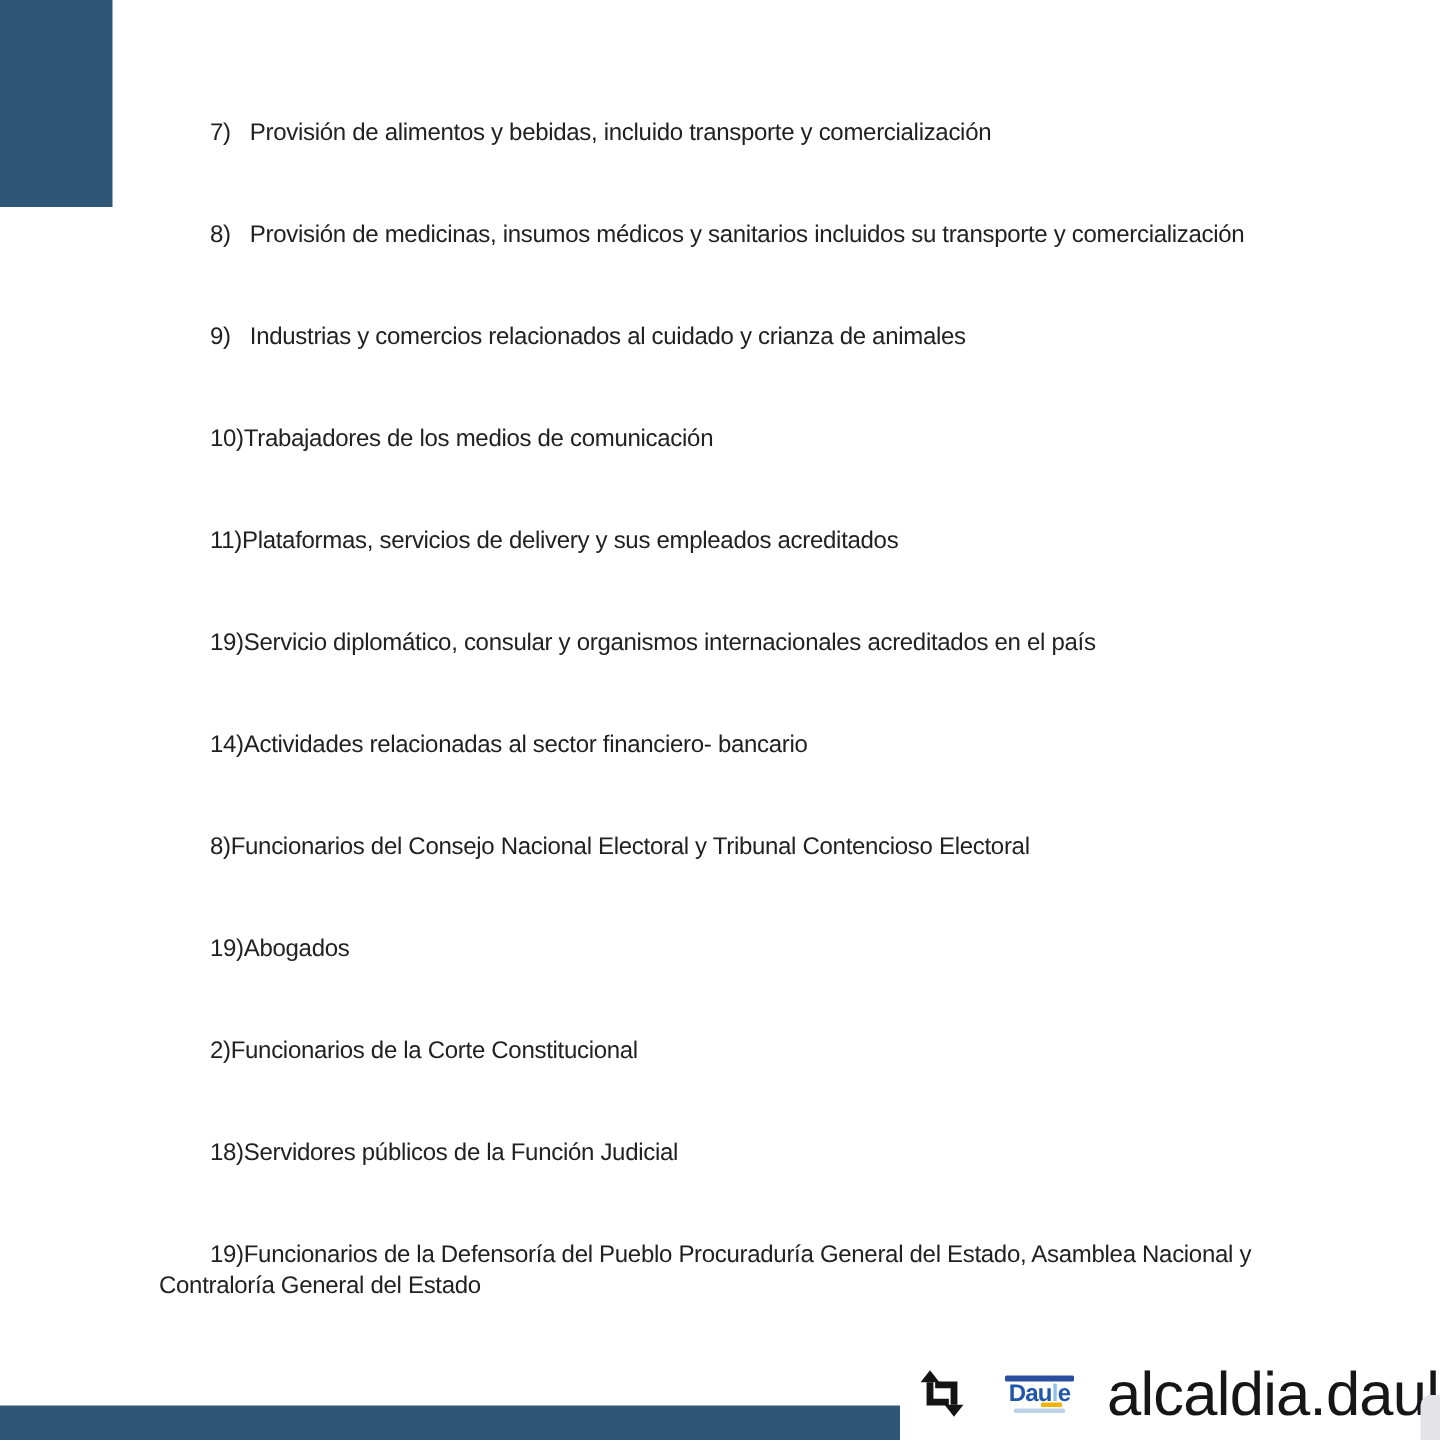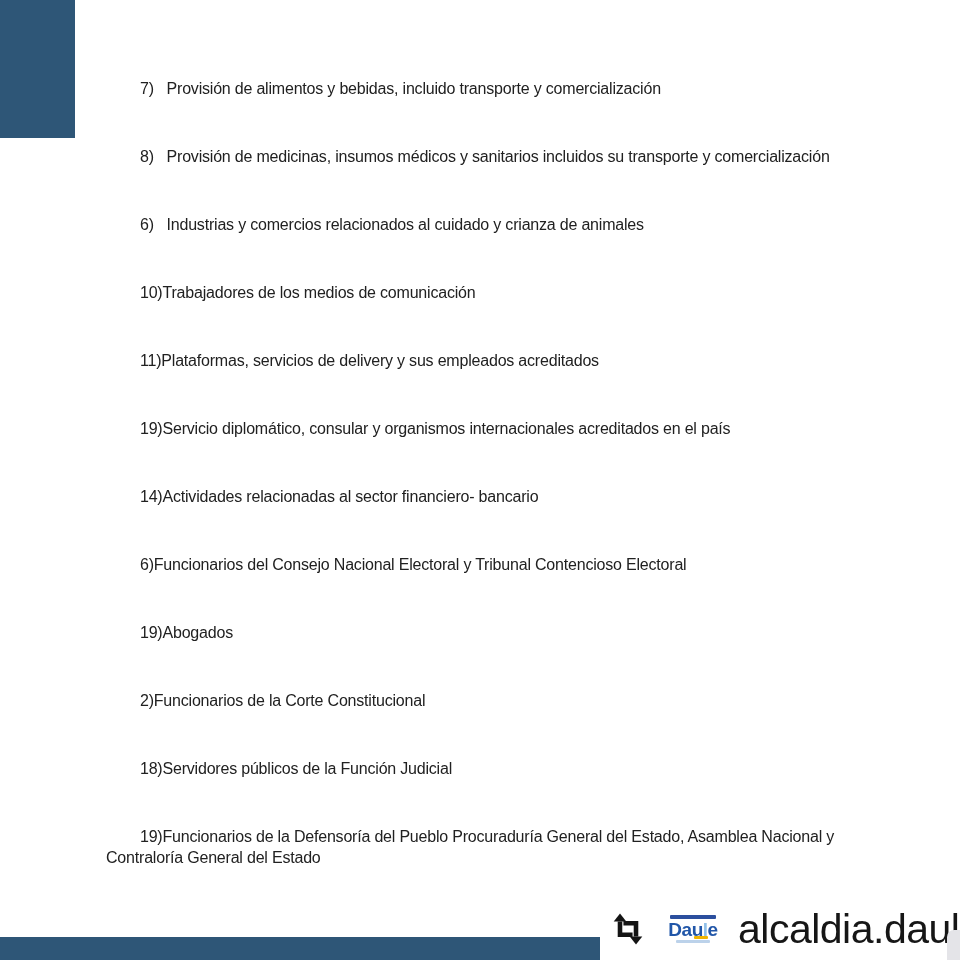--- a/index.html
+++ b/index.html
@@ -22,21 +22,21 @@
   }
   .attribution{
     position:absolute;left:612px;top:898px;width:348px;height:62px;
     display:flex;align-items:center;background:#ffffff;
   }
   .repost-icon-box{width:32px;height:32px;margin-right:16px;flex:0 0 32px;}
   .daule-logo{
     width:66px;flex:0 0 66px;margin-right:12px;text-align:center;line-height:1;
   }
   .daule-banner{width:46px;height:4px;background:#2b4f9e;margin:0 auto 1px auto;border-radius:1px;}
-  .daule-word{font-weight:bold;font-size:19px;letter-spacing:-0.5px;}
+  .daule-word{font-weight:bold;font-size:16px;letter-spacing:-0.5px;}
   .daule-sub{width:34px;height:3px;background:#bcd2ea;margin:1px auto 0 auto;border-radius:1px;}
   .daule-yellow{width:14px;height:3px;background:#f0b400;margin:-3px 0 0 34px;border-radius:1px;}
   .handle{
     font-size:41px;color:#161616;letter-spacing:-0.5px;white-space:nowrap;
   }
   .edge-element{
     position:absolute;right:-9px;top:930px;width:22px;height:40px;
     background:#e4e4e8;border-radius:7px;
   }
 </style>
@@ -51,42 +51,42 @@
 
       <div class="list-item">
         <span>7)   Provisión de alimentos y bebidas, incluido transporte y comercialización</span>
       </div>
 
       <div class="list-item">
         <span>8)   Provisión de medicinas, insumos médicos y sanitarios incluidos su transporte y comercialización</span>
       </div>
 
       <div class="list-item">
-        <span>6)   Industrias y comercios relacionados al cuidado y crianza de animales</span>
+        <span>9)   Industrias y comercios relacionados al cuidado y crianza de animales</span>
       </div>
 
       <div class="list-item">
         <span>10)Trabajadores de los medios de comunicación</span>
       </div>
 
       <div class="list-item">
         <span>11)Plataformas, servicios de delivery y sus empleados acreditados</span>
       </div>
 
       <div class="list-item">
         <span>19)Servicio diplomático, consular y organismos internacionales acreditados en el país</span>
       </div>
 
 
       <div class="list-item">
         <span>14)Actividades relacionadas al sector financiero- bancario</span>
       </div>
 
       <div class="list-item">
-        <span>6)Funcionarios del Consejo Nacional Electoral y Tribunal Contencioso Electoral</span>
+        <span>8)Funcionarios del Consejo Nacional Electoral y Tribunal Contencioso Electoral</span>
       </div>
 
       <div class="list-item">
         <span>19)Abogados</span>
       </div>
 
       <div class="list-item">
         <span>2)Funcionarios de la Corte Constitucional</span>
       </div>
 

